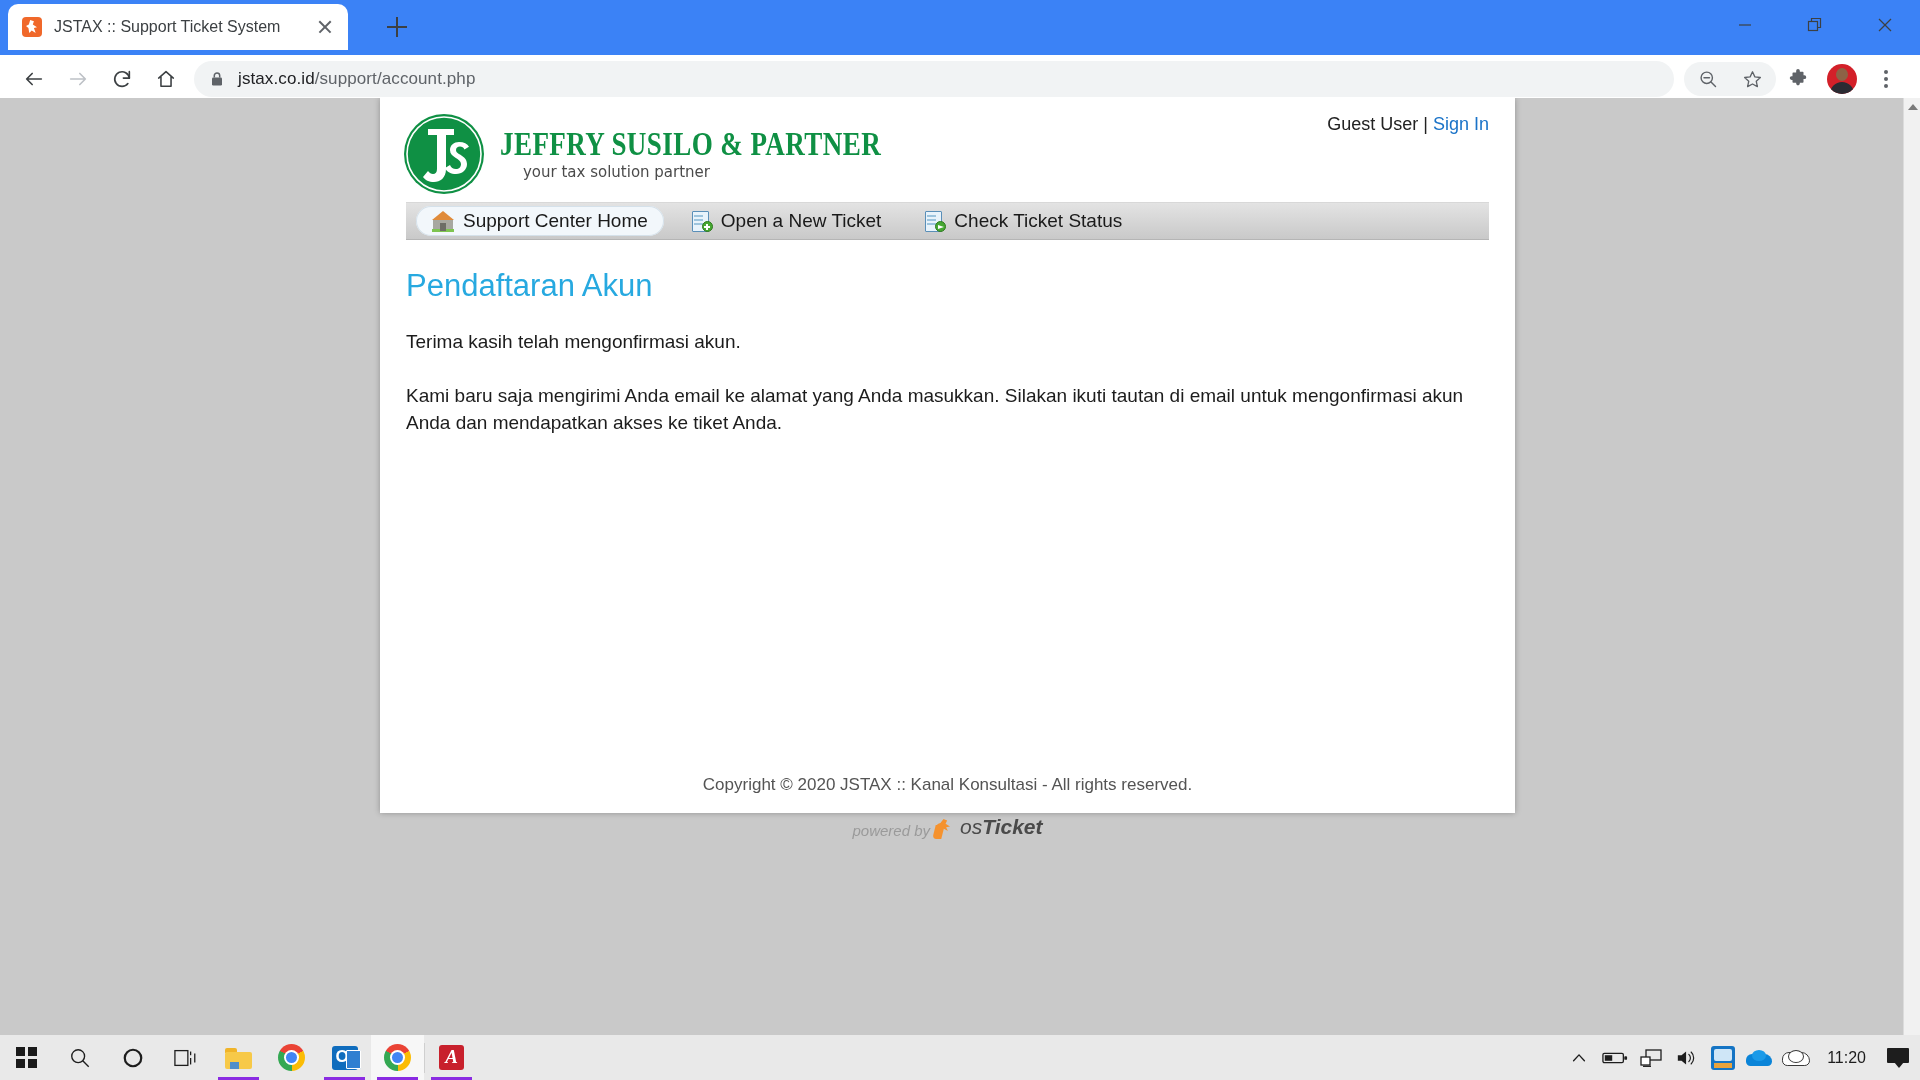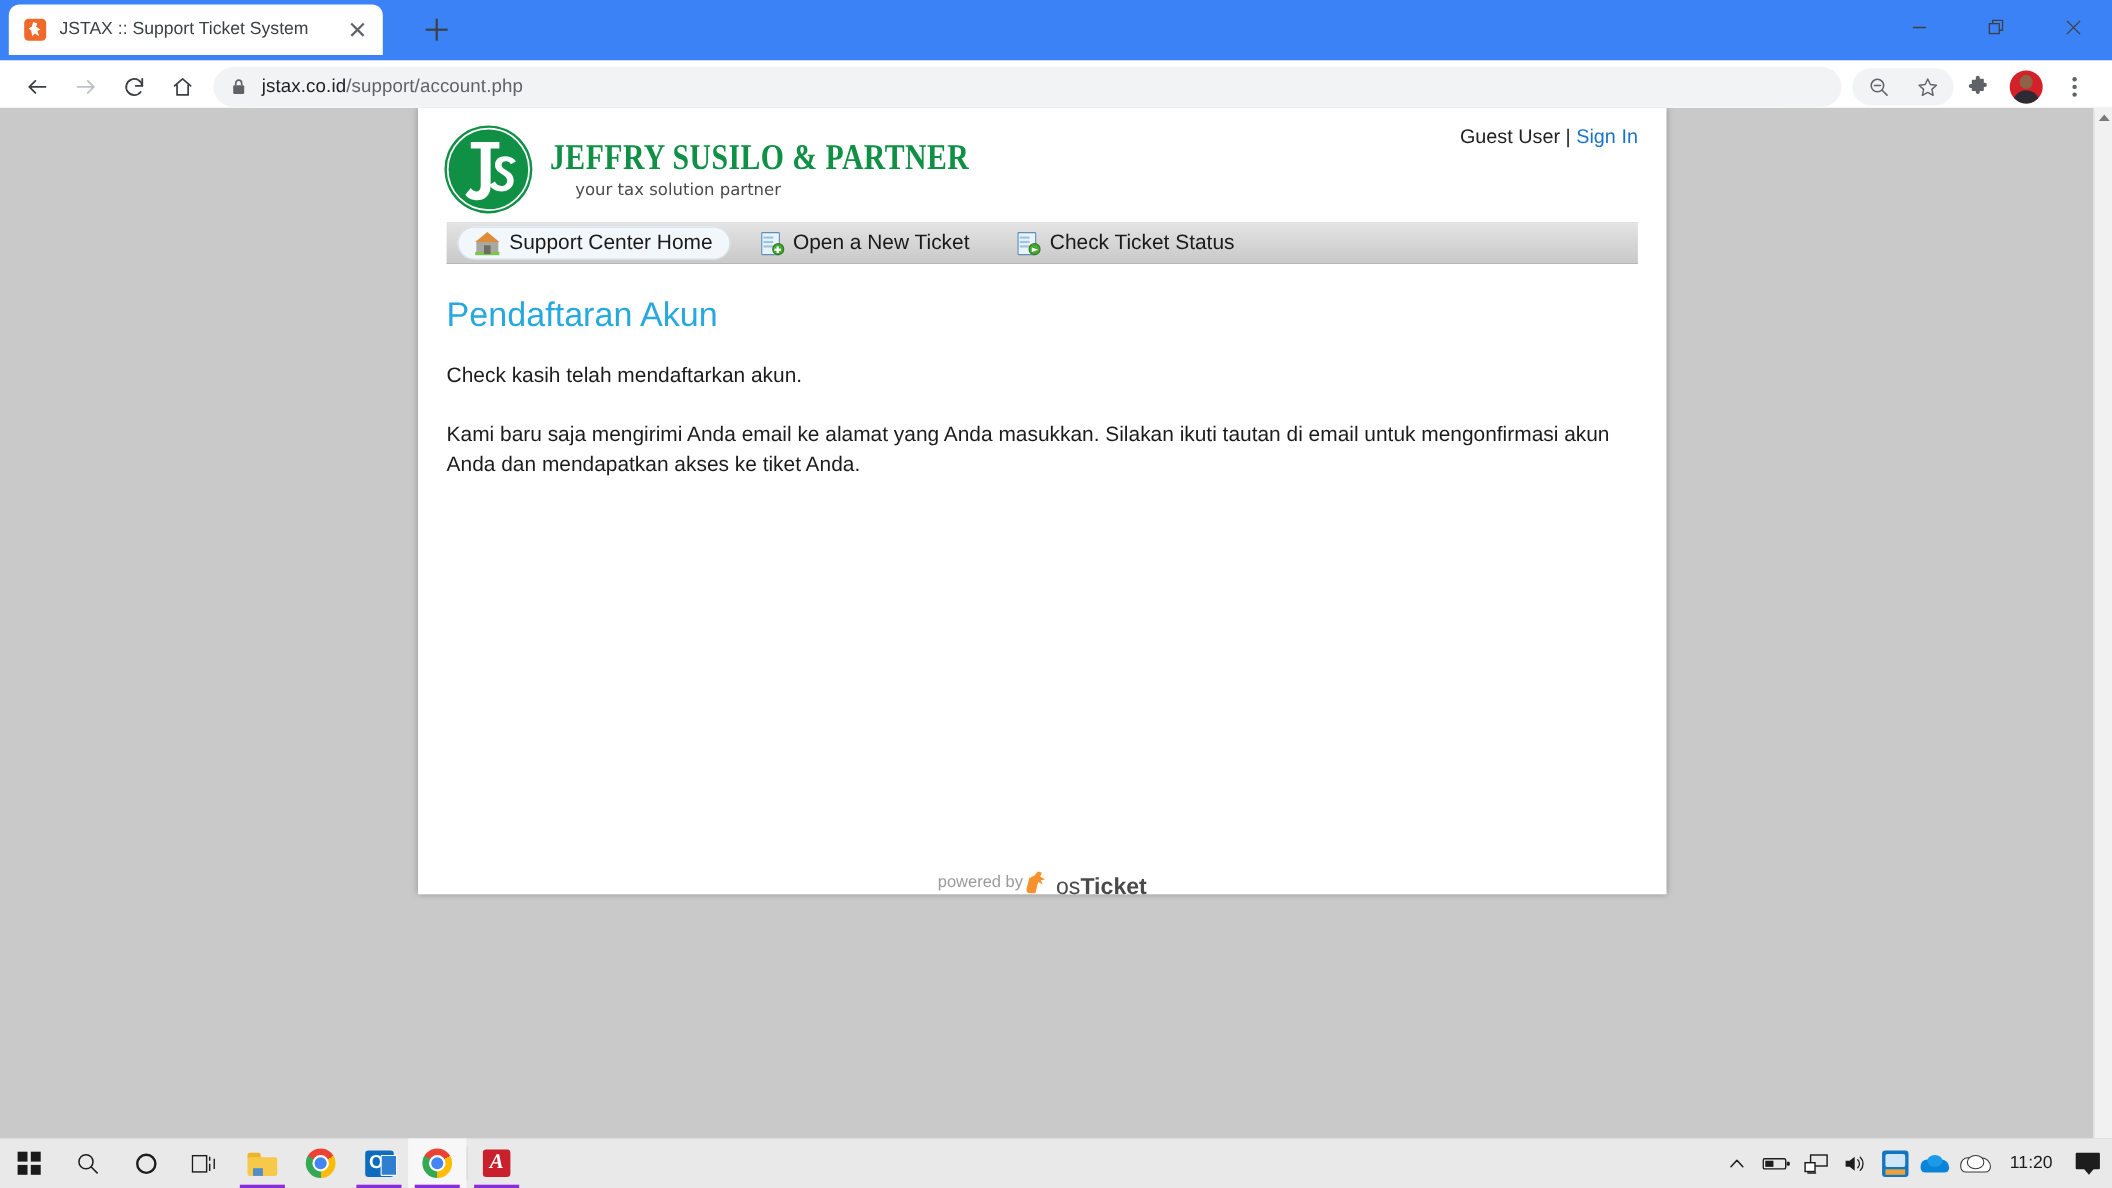--- a/index.html
+++ b/index.html
@@ -192,21 +192,21 @@
   .page-title {
     font-size: 31px; color: #27a9e0; font-weight: normal; margin-bottom: 24px;
   }
   .para { font-size: 19px; color: #1c1c1c; line-height: 1.45; margin-bottom: 26px; max-width: 1060px; }
   .content-spacer { height: 350px; }
 
   
   .footer { margin-top: 22px; text-align: center; padding-bottom: 26px; }
   .copyright { font-size: 17px; color: #545454; }
   .powered {
-    margin-top: 8px; display: inline-flex; align-items: center; justify-content: center; gap: 3px;
+    margin-top: 8px; display: inline-flex; align-items: flex-end; justify-content: center; gap: 3px; font-style: italic;
   }
   .pw-text { font-size: 15px; color: #9a9a9a; }
   .roo { width: 24px; height: 22px; position: relative; }
   .roo::before {
     content: ""; position: absolute; left: 4px; top: 2px; width: 13px; height: 12px;
     background: #f5922e;
     clip-path: polygon(50% 0%, 78% 12%, 66% 40%, 100% 62%, 70% 68%, 84% 100%, 46% 78%, 24% 100%, 18% 62%, 0% 44%, 26% 34%);
   }
   .roo::after {
     content: ""; position: absolute; left: 1px; bottom: 0px; width: 9px; height: 14px;
@@ -460,27 +460,28 @@
           <span class="ico ico-doc arrow">
               <i></i>
               <u></u>
             </span>
           <span>Check Ticket Status</span>
         </div>
       </div>
 
       <div class="content">
         <h1 class="page-title">Pendaftaran Akun</h1>
-        <p class="para">Check kasih telah mendaftarkan akun.</p>
+        <p class="para">Terima kasih telah mengonfirmasi akun.</p>
         <p class="para">Kami baru saja mengirimi Anda email ke alamat yang Anda masukkan. Silakan ikuti tautan di email untuk mengonfirmasi akun Anda dan mendapatkan akses ke tiket Anda.</p>
         <div class="content-spacer"></div>
       </div>
     </div>
 
     <div style="position:absolute; left:380px; top:655px; width:1135px;" class="footer">
+      <div class="copyright">Copyright © 2020 JSTAX :: Kanal Konsultasi - All rights reserved.</div>
       <div class="powered">
         <span class="pw-text">powered by</span>
         <span class="roo"></span>
         <span class="os-t"><span class="lite">os</span><span>Ticket</span></span>
       </div>
     </div>
 
     <div class="scrollbar">
       <div class="sb-arrow up"></div>
     </div>

